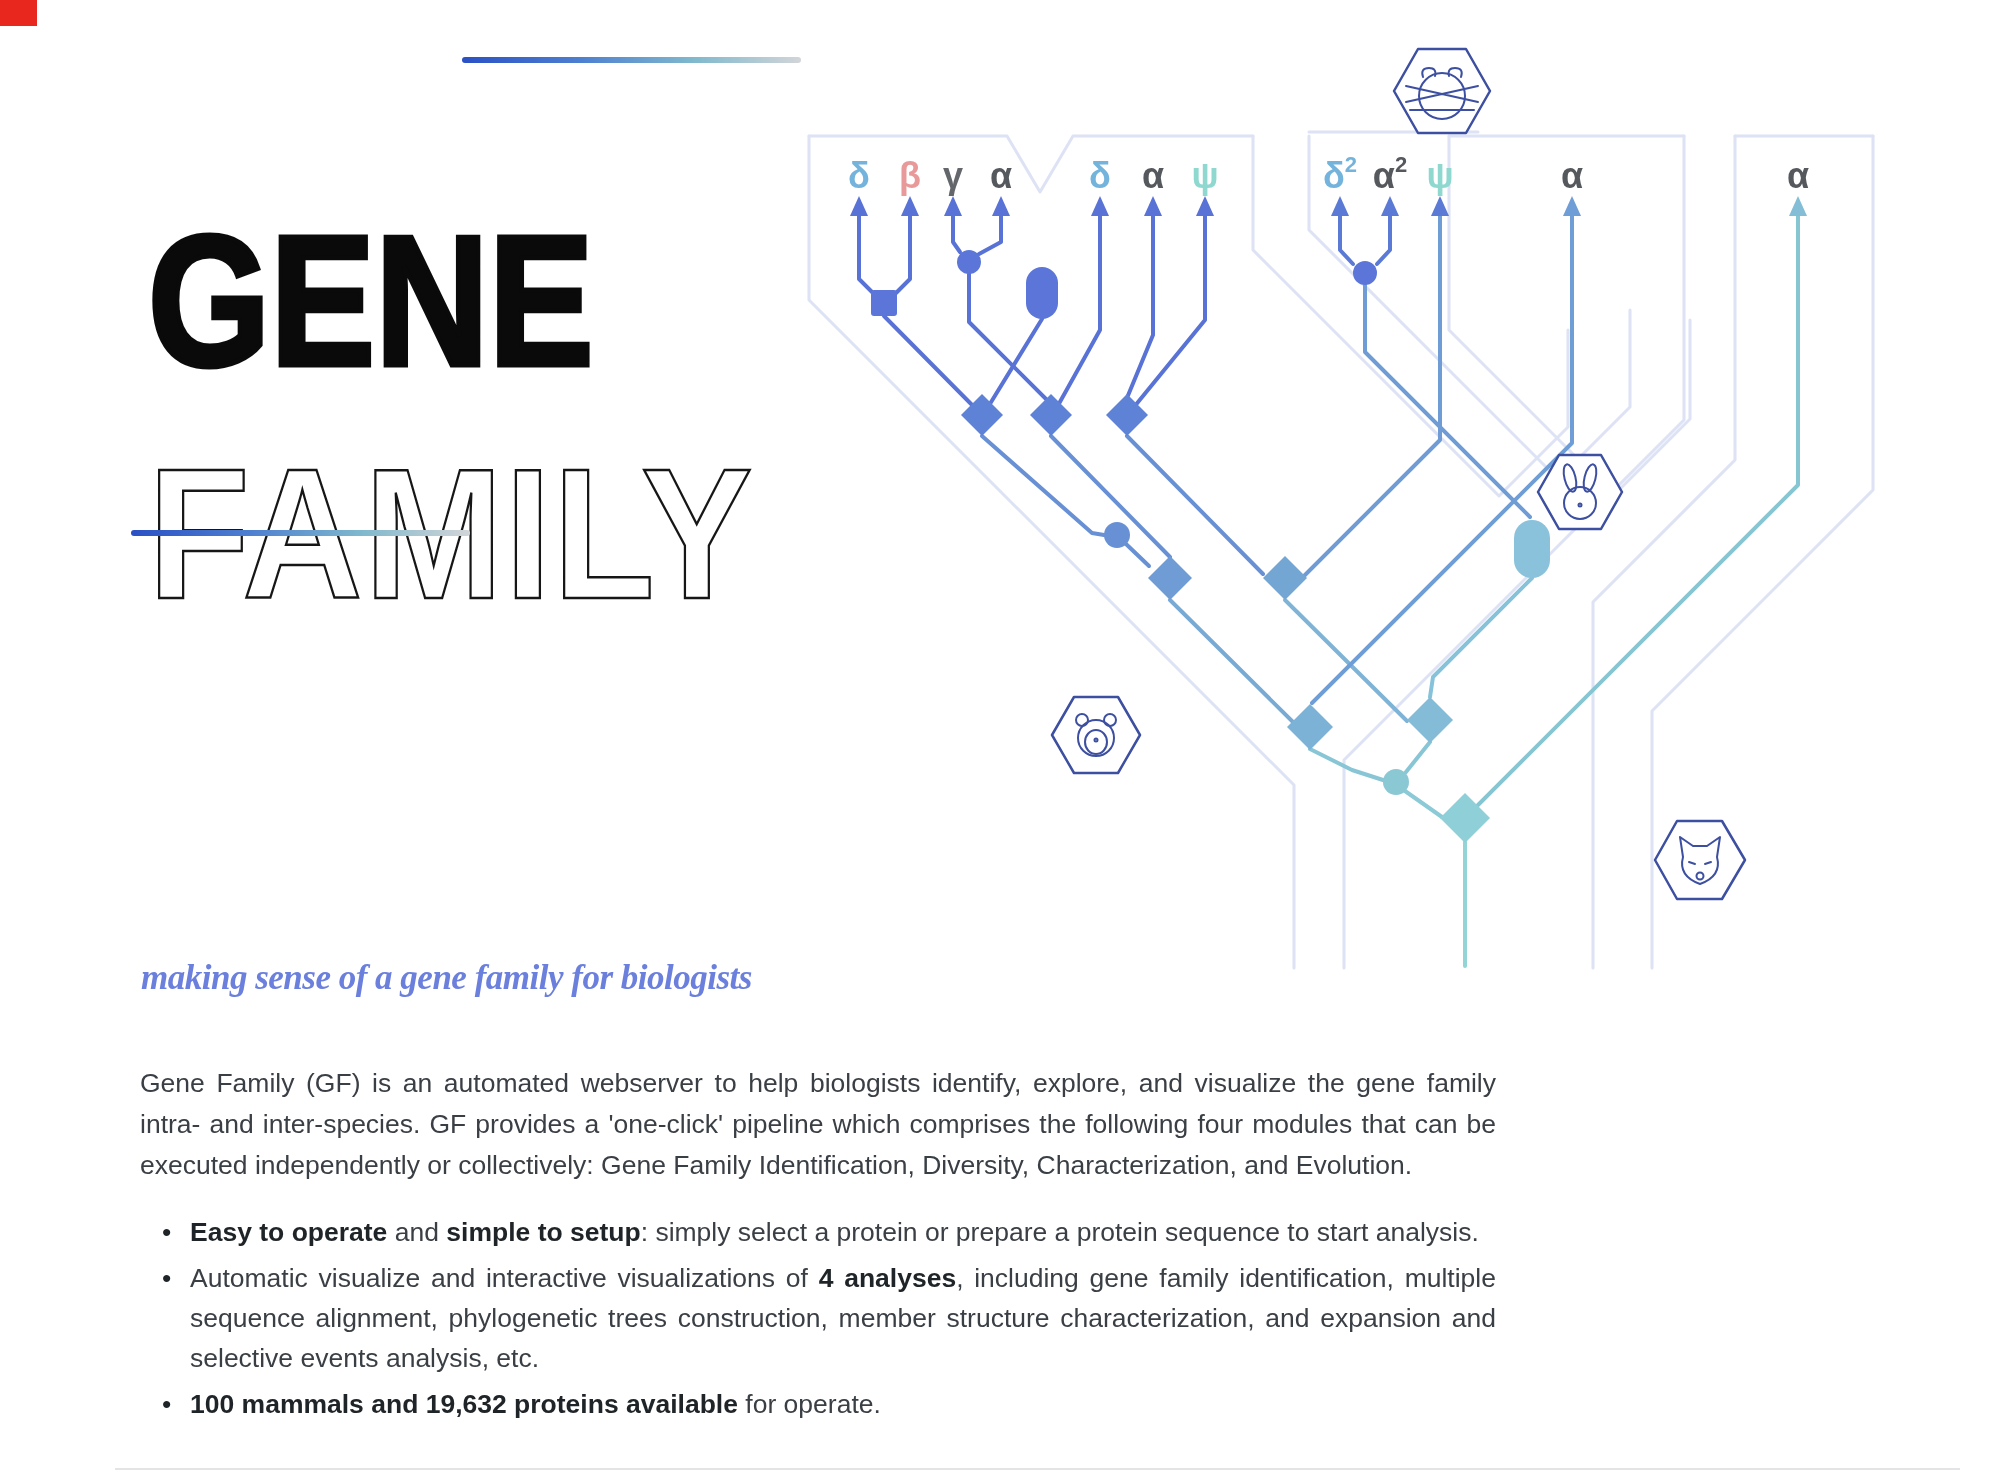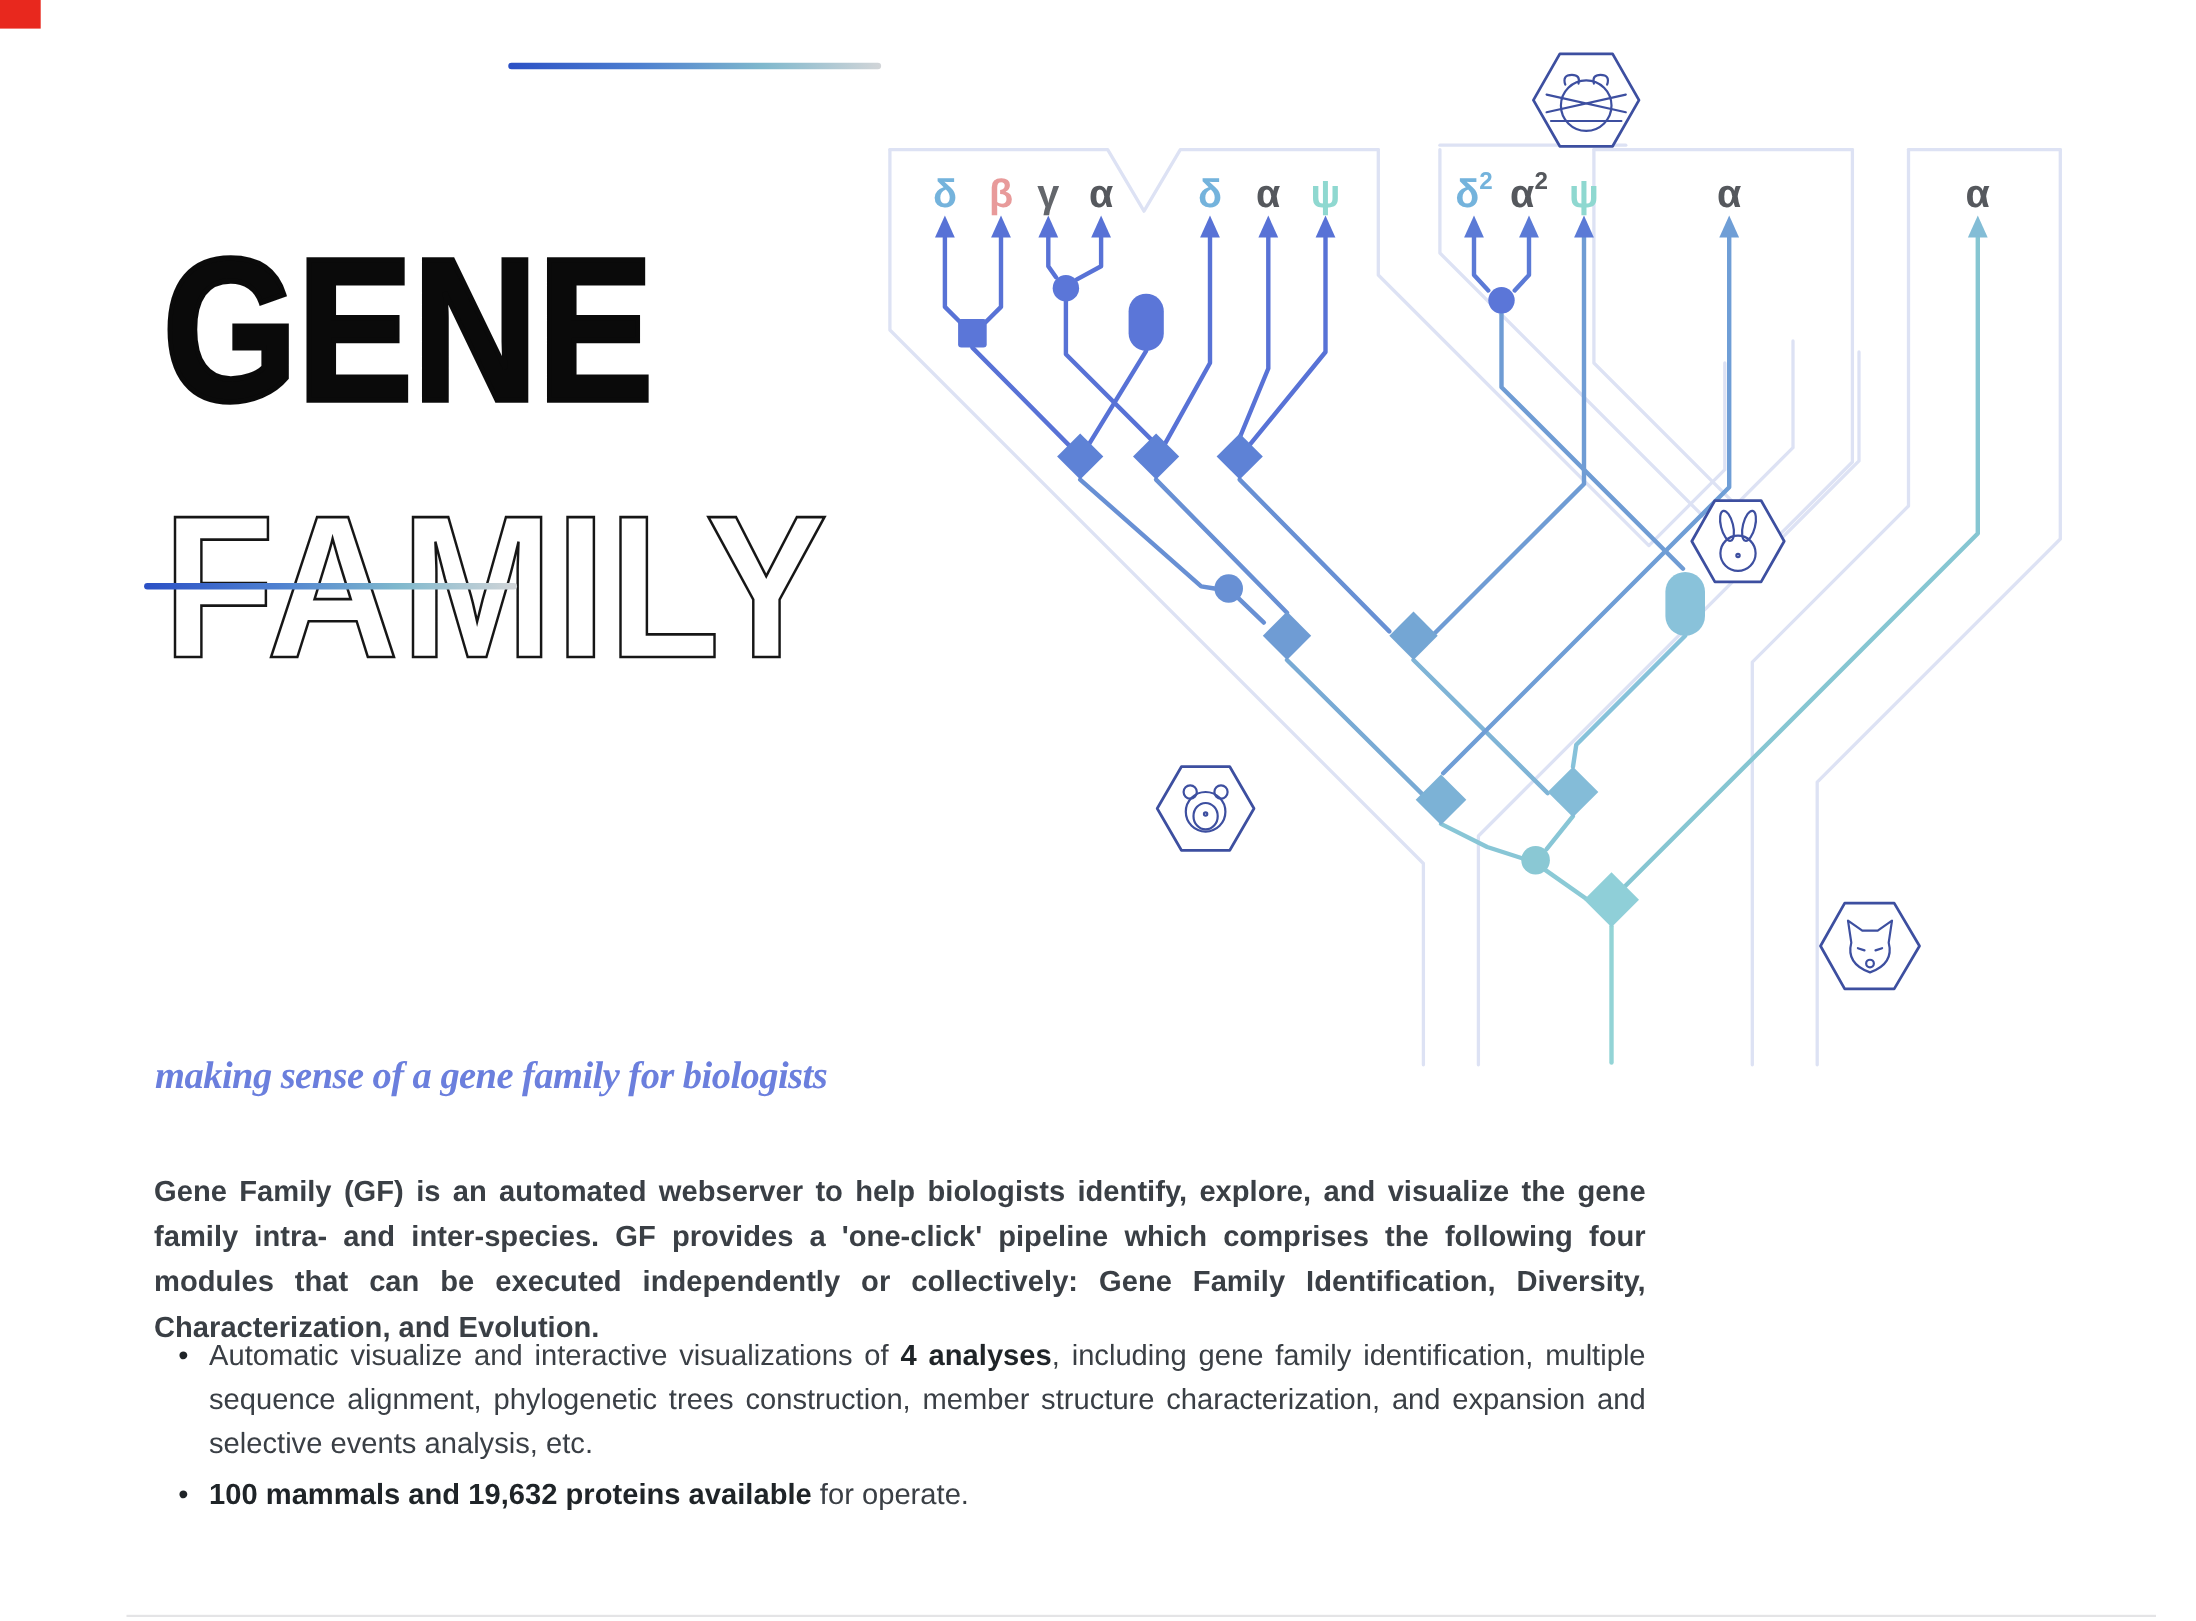--- a/index.html
+++ b/index.html
@@ -24,21 +24,21 @@
   .tree-svg{position:absolute;left:0;top:0;}
   .lt{fill:none;stroke:#dde2f4;stroke-width:3;stroke-linejoin:round;stroke-linecap:round;}
   .ln{fill:none;stroke-width:4;stroke-linejoin:round;stroke-linecap:round;}
   .hex{fill:#ffffff;stroke:#3d4fa0;stroke-width:2.5;stroke-linejoin:round;}
   .anim{fill:none;stroke:#3d4fa0;stroke-width:2;stroke-linecap:round;stroke-linejoin:round;}
   .glabel{font-family:"Liberation Sans",sans-serif;font-weight:bold;font-size:36px;}
 
   .subtitle{position:absolute;left:141px;top:958px;font-size:35px;font-style:italic;
     font-weight:700;color:#6b7fdd;letter-spacing:-.5px;font-family:Liberation Serif, serif;}
   .intro{position:absolute;left:140px;top:1036px;width:1356px;font-size:26.5px;
-    line-height:41px;color:#3a3f45;text-align:justify;font-weight:bold;}
+    line-height:41px;color:#3a3f45;text-align:justify;}
   .bullets{position:absolute;left:152px;top:1212px;width:1344px;margin:0;padding:0;
     list-style:none;font-size:26.5px;line-height:40px;color:#3a3f45;}
   .bullets li{position:relative;padding-left:38px;margin-bottom:6px;text-align:justify;}
   .bullets li::before{content:"\2022";position:absolute;left:10px;top:0;color:#1f2428;}
   .bullets .b, .intro .b{font-weight:700;color:#1f2428;}
 
   .divider{position:absolute;left:115px;top:1468px;width:1845px;height:2px;background:#e4e4e6;}
 </style>
 </head>
 <body>
@@ -175,18 +175,19 @@
         <text x="1572" y="188" text-anchor="middle" fill="#55585d" class="glabel">α</text>
         <text x="1798" y="188" text-anchor="middle" fill="#55585d" class="glabel">α</text>
       </g>
   </svg>
 
   <div class="subtitle">making sense of a gene family for biologists</div>
 
   <p class="intro">Gene Family (GF) is an automated webserver to help biologists identify, explore, and visualize the gene family intra- and inter-species. GF provides a 'one-click' pipeline which comprises the following four modules that can be executed independently or collectively: Gene Family Identification, Diversity, Characterization, and Evolution.</p>
 
   <ul class="bullets" id="bullet-list">
+      <li><span class="b">Easy to operate</span><span> and </span><span class="b">simple to setup</span><span>: simply select a protein or prepare a protein sequence to start analysis.</span></li>
       <li><span>Automatic visualize and interactive visualizations of </span><span class="b">4 analyses</span><span>, including gene family identification, multiple sequence alignment, phylogenetic trees construction, member structure characterization, and expansion and selective events analysis, etc.</span></li>
       <li><span class="b">100 mammals and 19,632 proteins available</span><span> for operate.</span></li>
     </ul>
 
   <div class="divider"></div>
 </div>
 
 </body></html>

